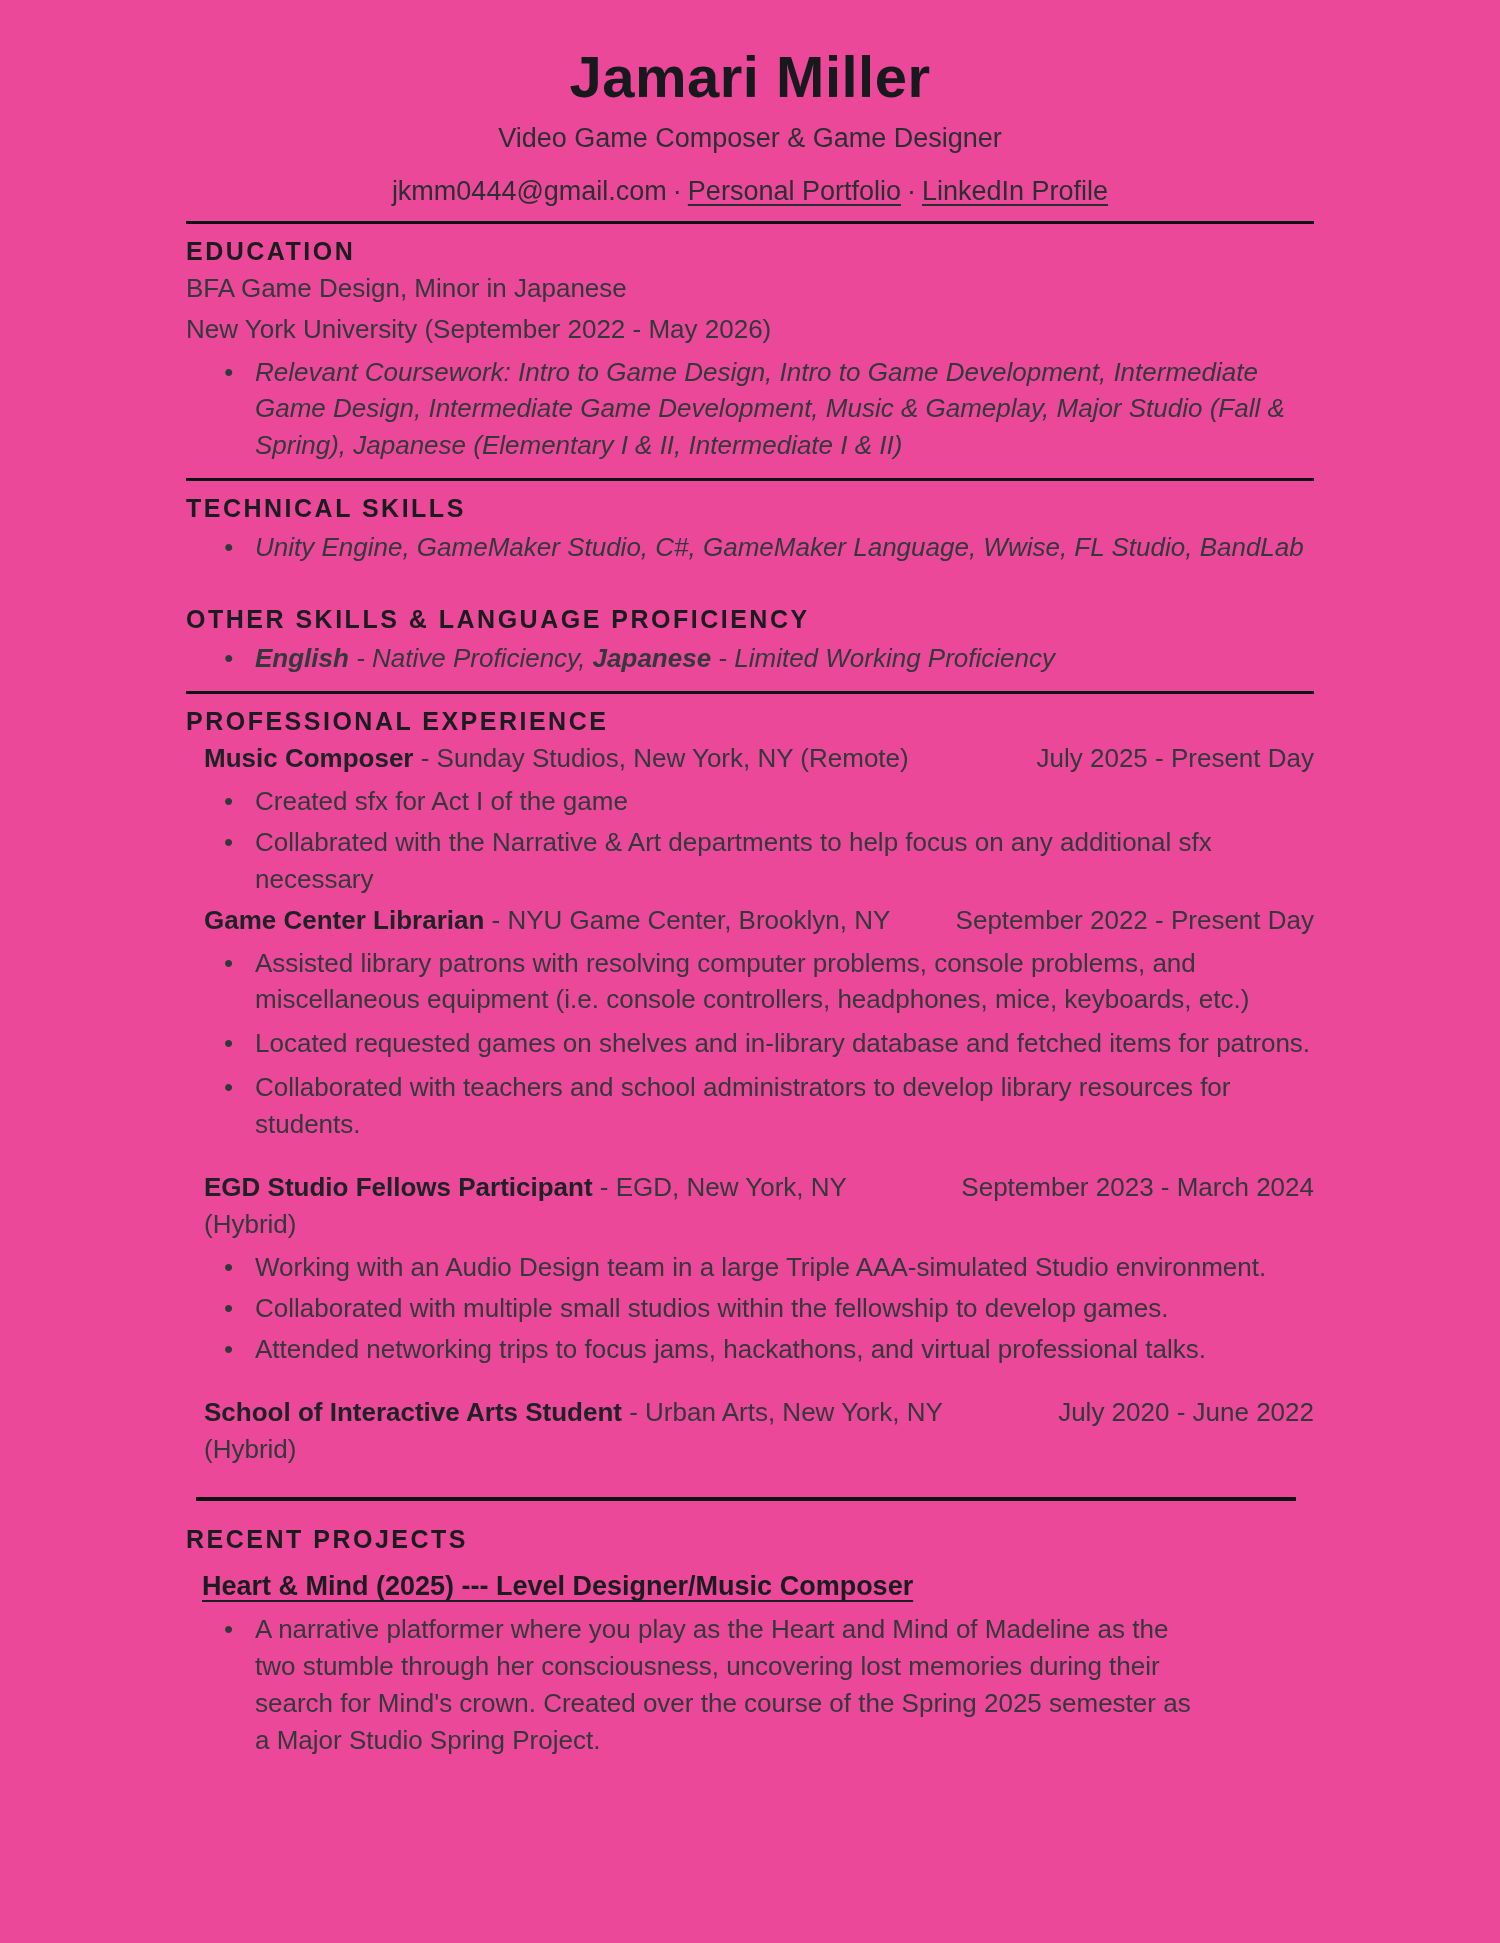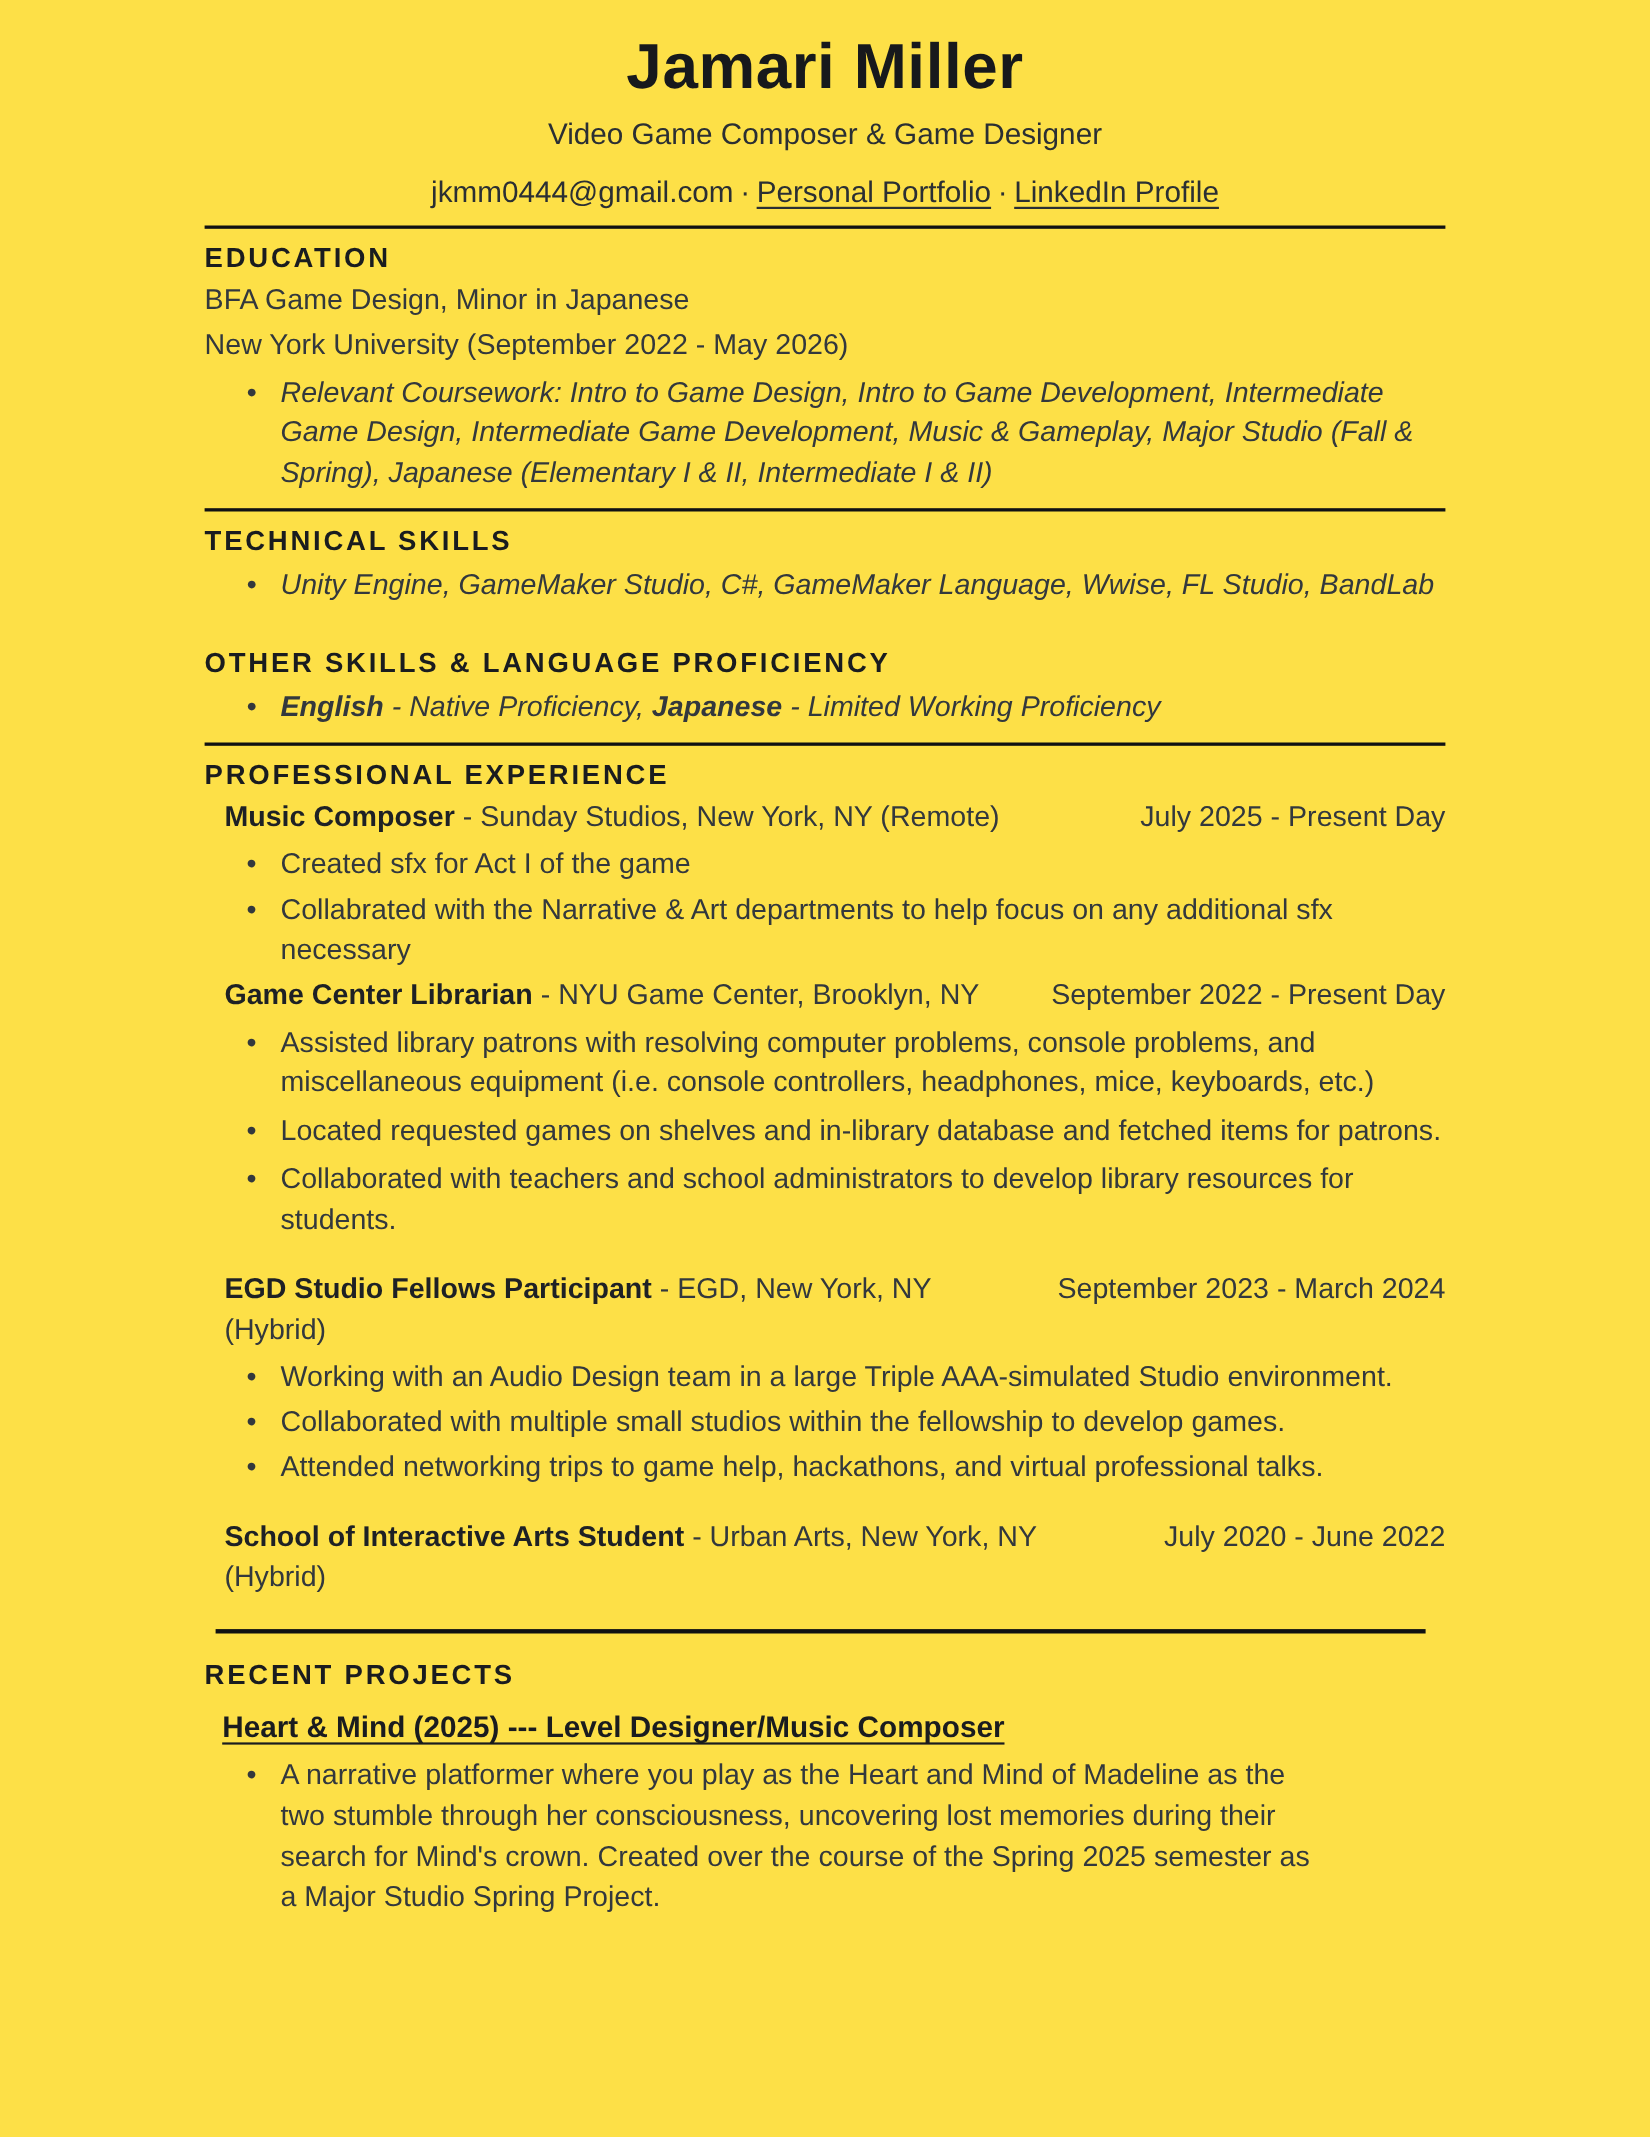--- a/index.html
+++ b/index.html
@@ -5,22 +5,22 @@
   * { margin: 0; padding: 0; box-sizing: border-box; }
   html, body { background: #ffffff; }
   body {
     width: 1500px;
     font-family: "Liberation Sans", sans-serif;
     color: #33383d;
   }
   .page {
     width: 1500px;
     height: 1943px;
-    background: #fde047;
-    padding: 28px 186px 0 186px;
+    background: #ec4899;
+    padding: 44px 186px 0 186px;
     overflow: hidden;
   }
   
   .hdr { text-align: center; }
   .name {
     font-size: 58px;
     font-weight: 700;
     color: #17191c;
     letter-spacing: 0.5px;
     line-height: 1.15;
@@ -180,21 +180,21 @@
     </div>
 
     <div class="entry">
       <div class="entry-head">
         <div><span class="jt">EGD Studio Fellows Participant</span><span class="org"> - EGD, New York, NY (Hybrid)</span></div>
         <div class="date">September 2023 - March 2024</div>
       </div>
       <ul class="bullets tight">
         <li>Working with an Audio Design team in a large Triple AAA-simulated Studio environment.</li>
         <li>Collaborated with multiple small studios within the fellowship to develop games.</li>
-        <li>Attended networking trips to game help, hackathons, and virtual professional talks.</li>
+        <li>Attended networking trips to focus jams, hackathons, and virtual professional talks.</li>
       </ul>
     </div>
 
     <div class="entry">
       <div class="entry-head">
         <div><span class="jt">School of Interactive Arts Student</span><span class="org"> - Urban Arts, New York, NY (Hybrid)</span></div>
         <div class="date">July 2020 - June 2022</div>
       </div>
     </div>
   </div>

